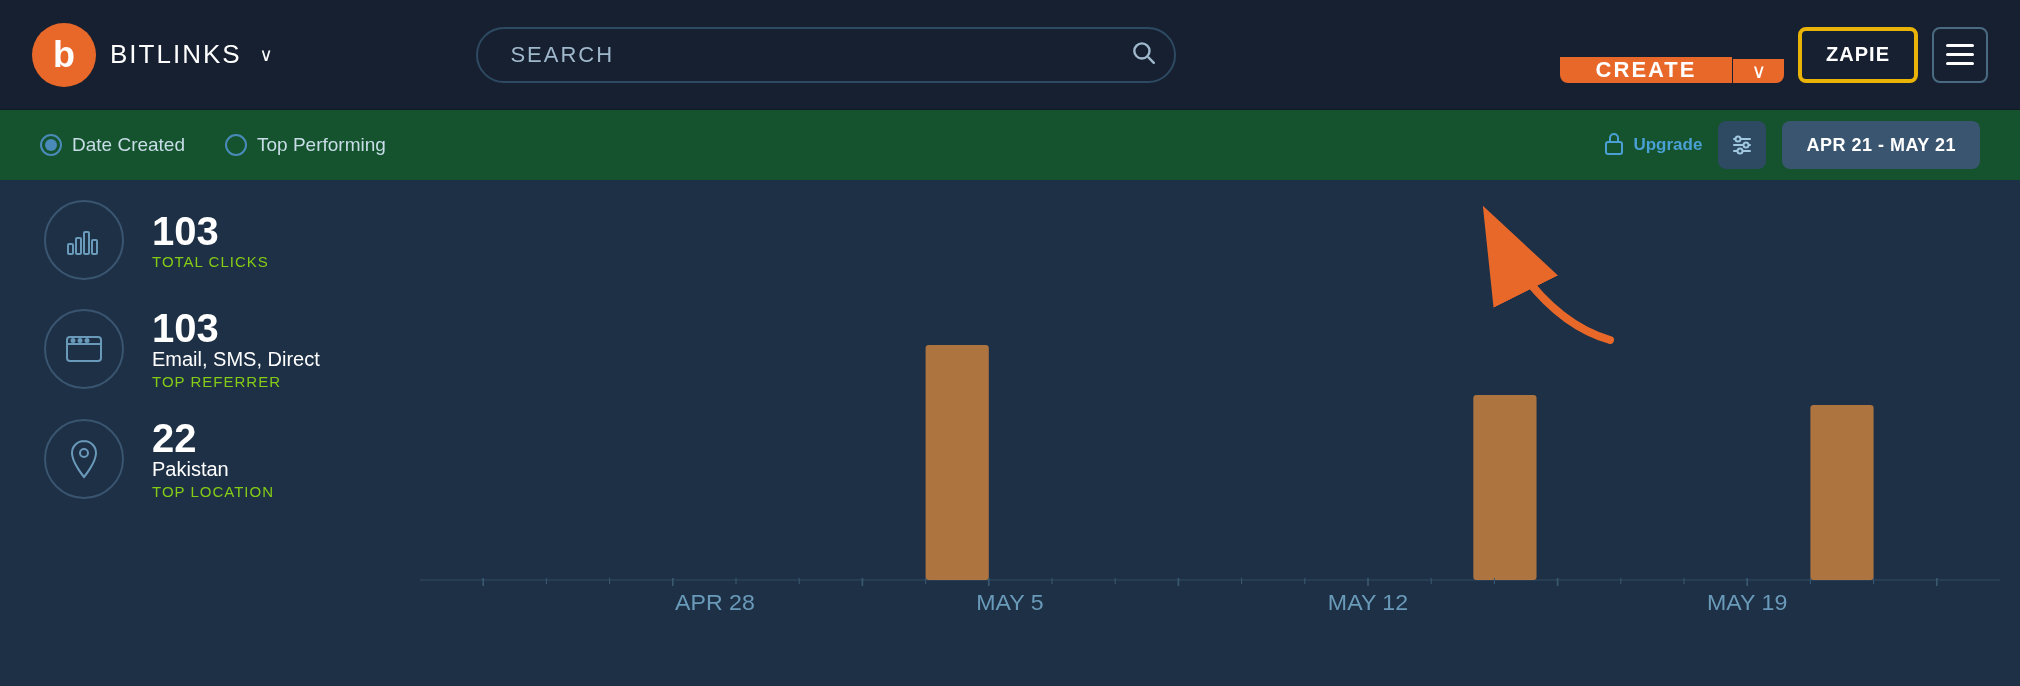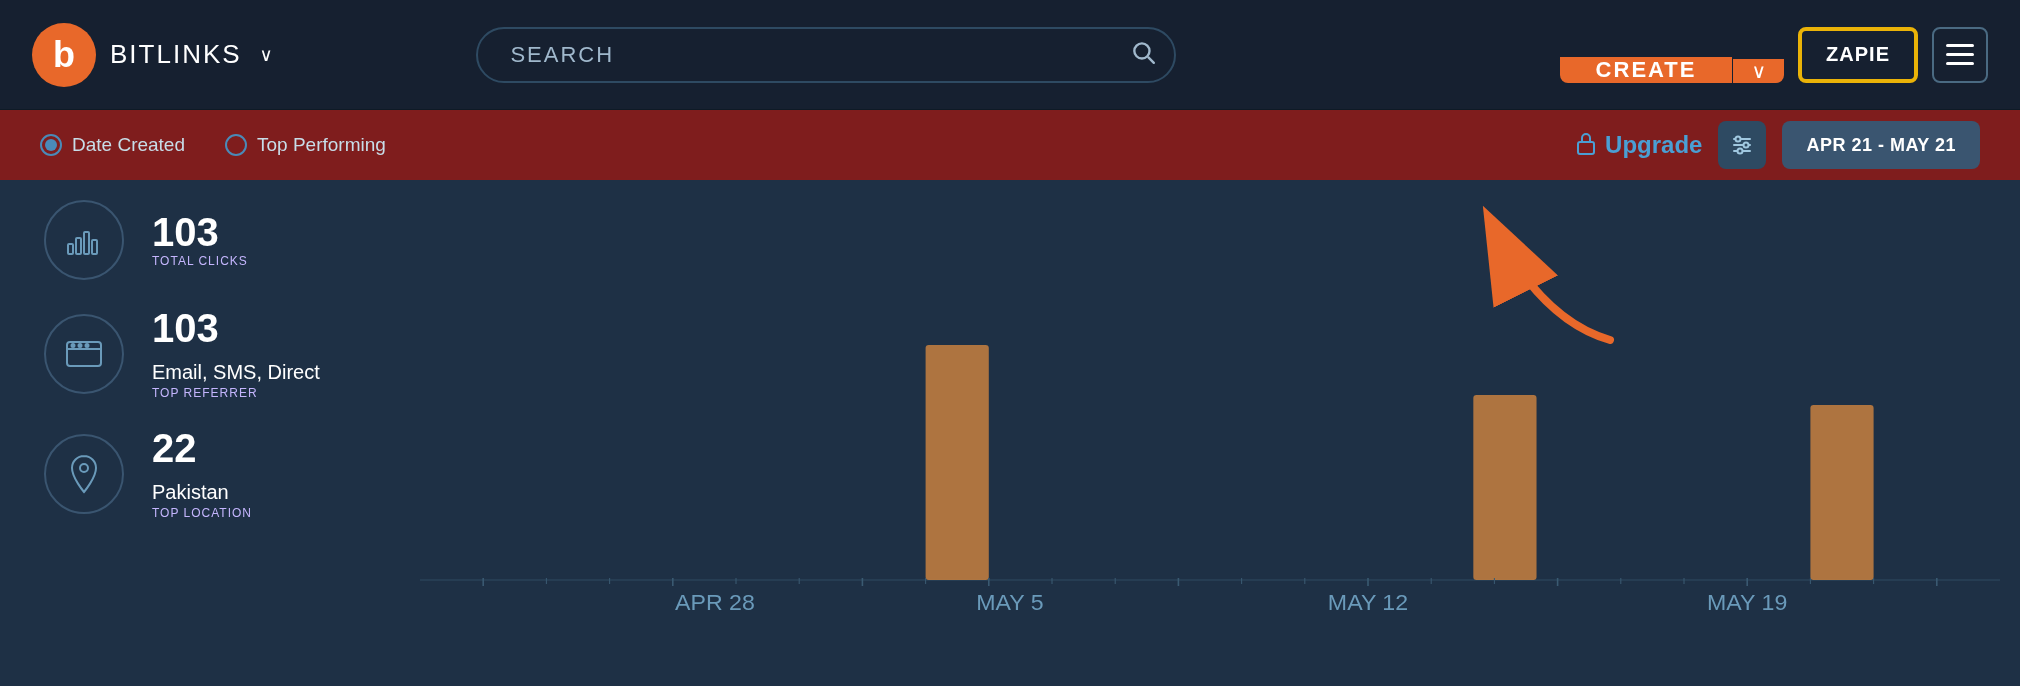--- a/index.html
+++ b/index.html
@@ -152,21 +152,21 @@
       flex-direction: column;
     }
 
     
     .filter-bar {
       height: 70px;
       display: flex;
       align-items: center;
       padding: 0 40px;
       gap: 40px;
-      background: #7f1d1d;
+      background: #14532d;
     }
     .radio-label {
       display: flex;
       align-items: center;
       gap: 10px;
       font-size: 19px;
       color: #c8dde8;
       cursor: pointer;
     }
     .radio-circle {
@@ -191,21 +191,21 @@
       margin-left: auto;
       display: flex;
       align-items: center;
       gap: 16px;
     }
     .upgrade-btn {
       display: flex;
       align-items: center;
       gap: 8px;
       color: #4a9fd4;
-      font-size: 24px;
+      font-size: 17px;
       font-weight: 600;
       cursor: pointer;
       background: none;
       border: none;
     }
     .lock-icon {
       font-size: 20px;
     }
     .filter-settings-btn {
       width: 48px;
@@ -268,25 +268,25 @@
     .stat-text {}
     .stat-number {
       font-size: 40px;
       font-weight: 700;
       color: #fff;
       line-height: 1;
     }
     .stat-main-label {
       font-size: 20px;
       color: #fff;
-      margin-top: 13px;
+      margin-top: 0;
     }
     .stat-sub-label {
-      font-size: 12px;
-      color: #c4b5fd;
+      font-size: 15px;
+      color: #84cc16;
       letter-spacing: 1px;
       text-transform: uppercase;
       margin-top: 2px;
     }
 
     
     .chart-area {
       flex: 1;
       position: relative;
       padding: 10px 20px 0 0;

